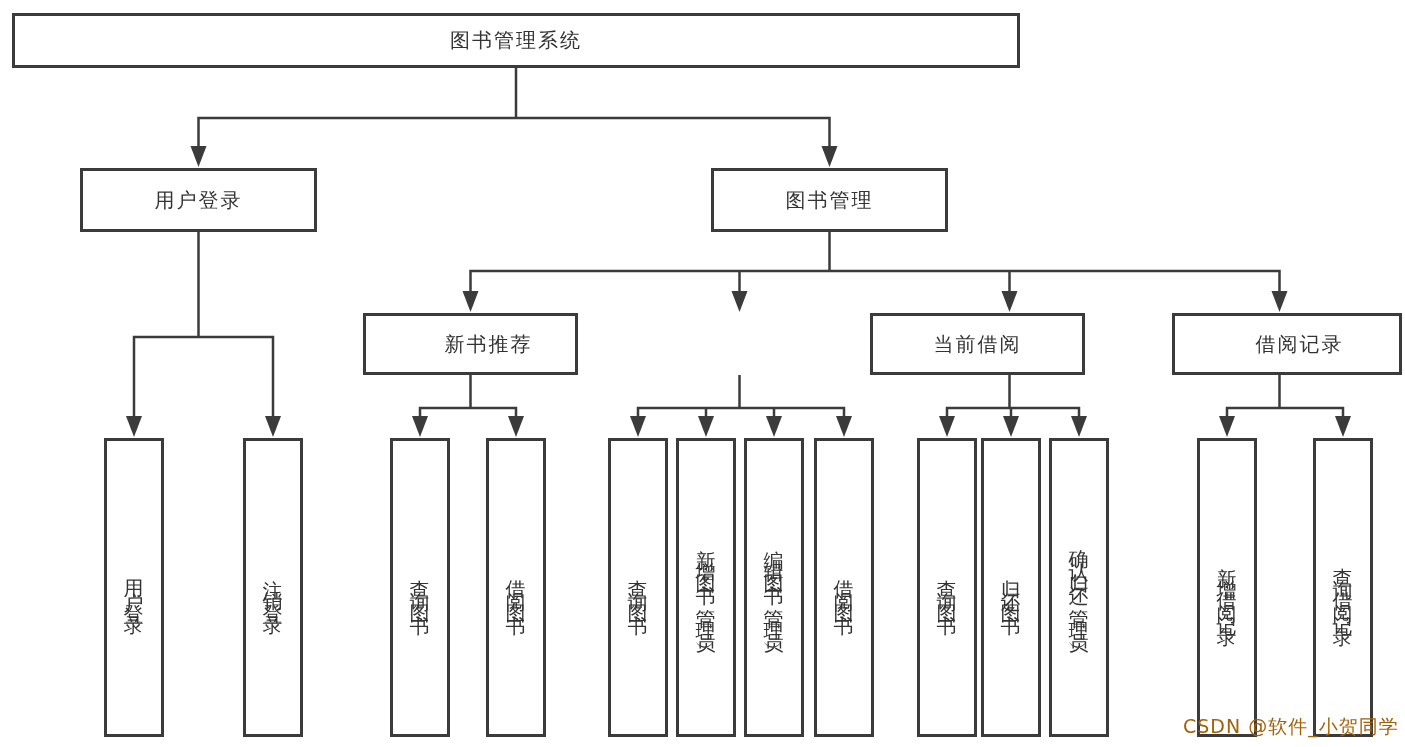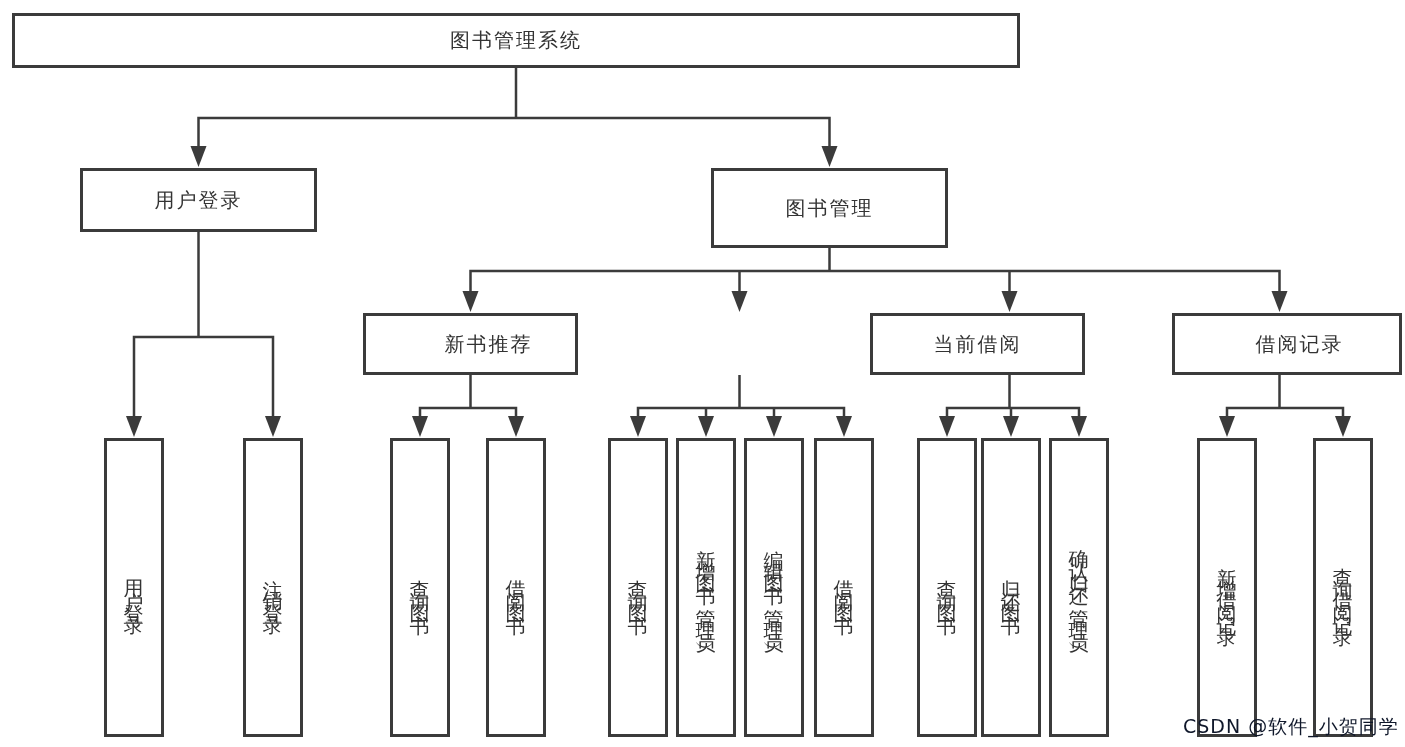--- a/index.html
+++ b/index.html
@@ -38,21 +38,21 @@
   .vbox {
     writing-mode: vertical-rl;
     text-orientation: mixed;
     letter-spacing: 12px;
     line-height: 1;
     font-size: 20px;
   }
   
   .n-root   { left: 12px;  top: 13px;  width: 1008px; height: 55px; }
   .n-l2a    { left: 80px;  top: 168px; width: 237px;  height: 64px; }
-  .n-l2b    { left: 711px; top: 168px; width: 237px;  height: 80px; }
+  .n-l2b    { left: 711px; top: 168px; width: 237px;  height: 64px; }
   .n-l3a    { left: 363px; top: 313px; width: 215px;  height: 62px; padding-left: 36px; }
   .n-l3b    { left: 632px; top: 313px; width: 215px;  height: 62px; }
   .n-l3c    { left: 870px; top: 313px; width: 215px;  height: 62px; }
   .n-l3d    { left: 1172px;top: 313px; width: 230px;  height: 62px; padding-left: 25px; }
   .leaf     { top: 438px; height: 299px; width: 60px; }
   .n-f1  { left: 104px; }
   .n-f2  { left: 243px; }
   .n-f3  { left: 390px; }
   .n-f4  { left: 486px; }
   .n-f5  { left: 608px; }
@@ -62,21 +62,21 @@
   .n-f9  { left: 917px; }
   .n-f10 { left: 981px; }
   .n-f11 { left: 1049px; }
   .n-f12 { left: 1197px; }
   .n-f13 { left: 1313px; }
   .watermark {
     position: absolute;
     left: 1183px;
     top: 714px;
     font-size: 19px;
-    color: #0f172a;
+    color: #a16207;
     letter-spacing: 1px;
     white-space: nowrap;
     z-index: 5;
   }
 </style>
 </head>
 <body>
 
 <div class="canvas">
 

